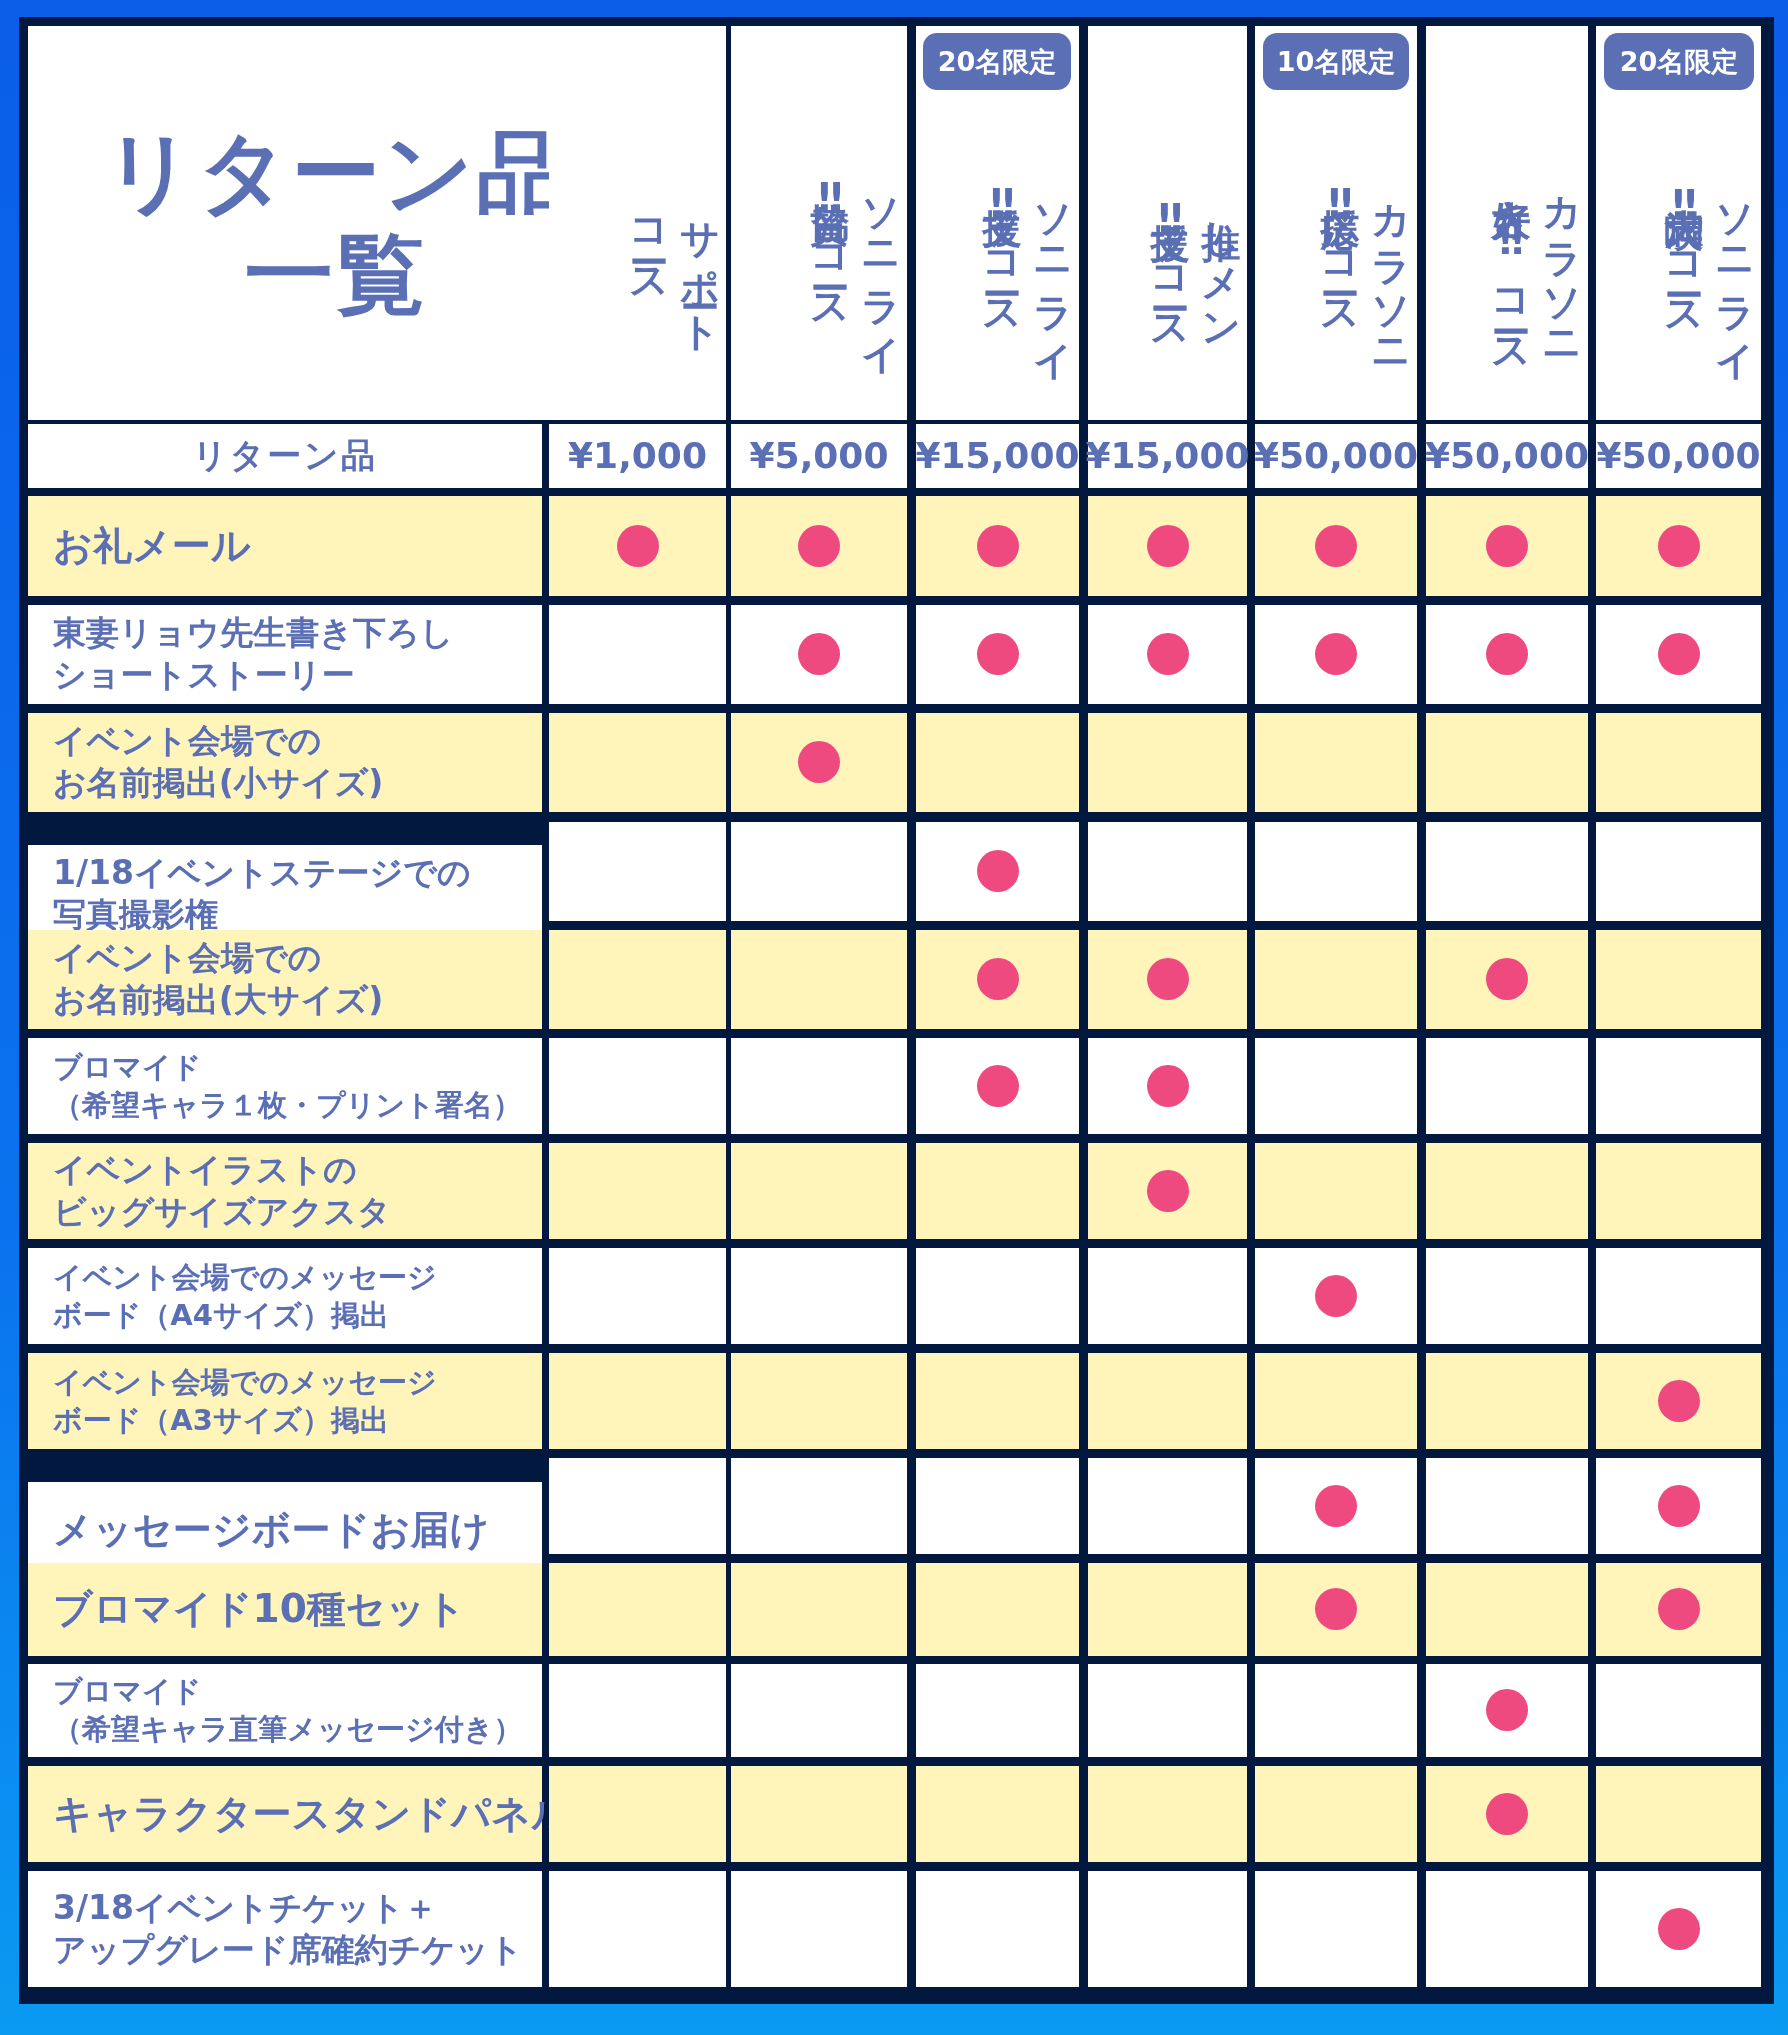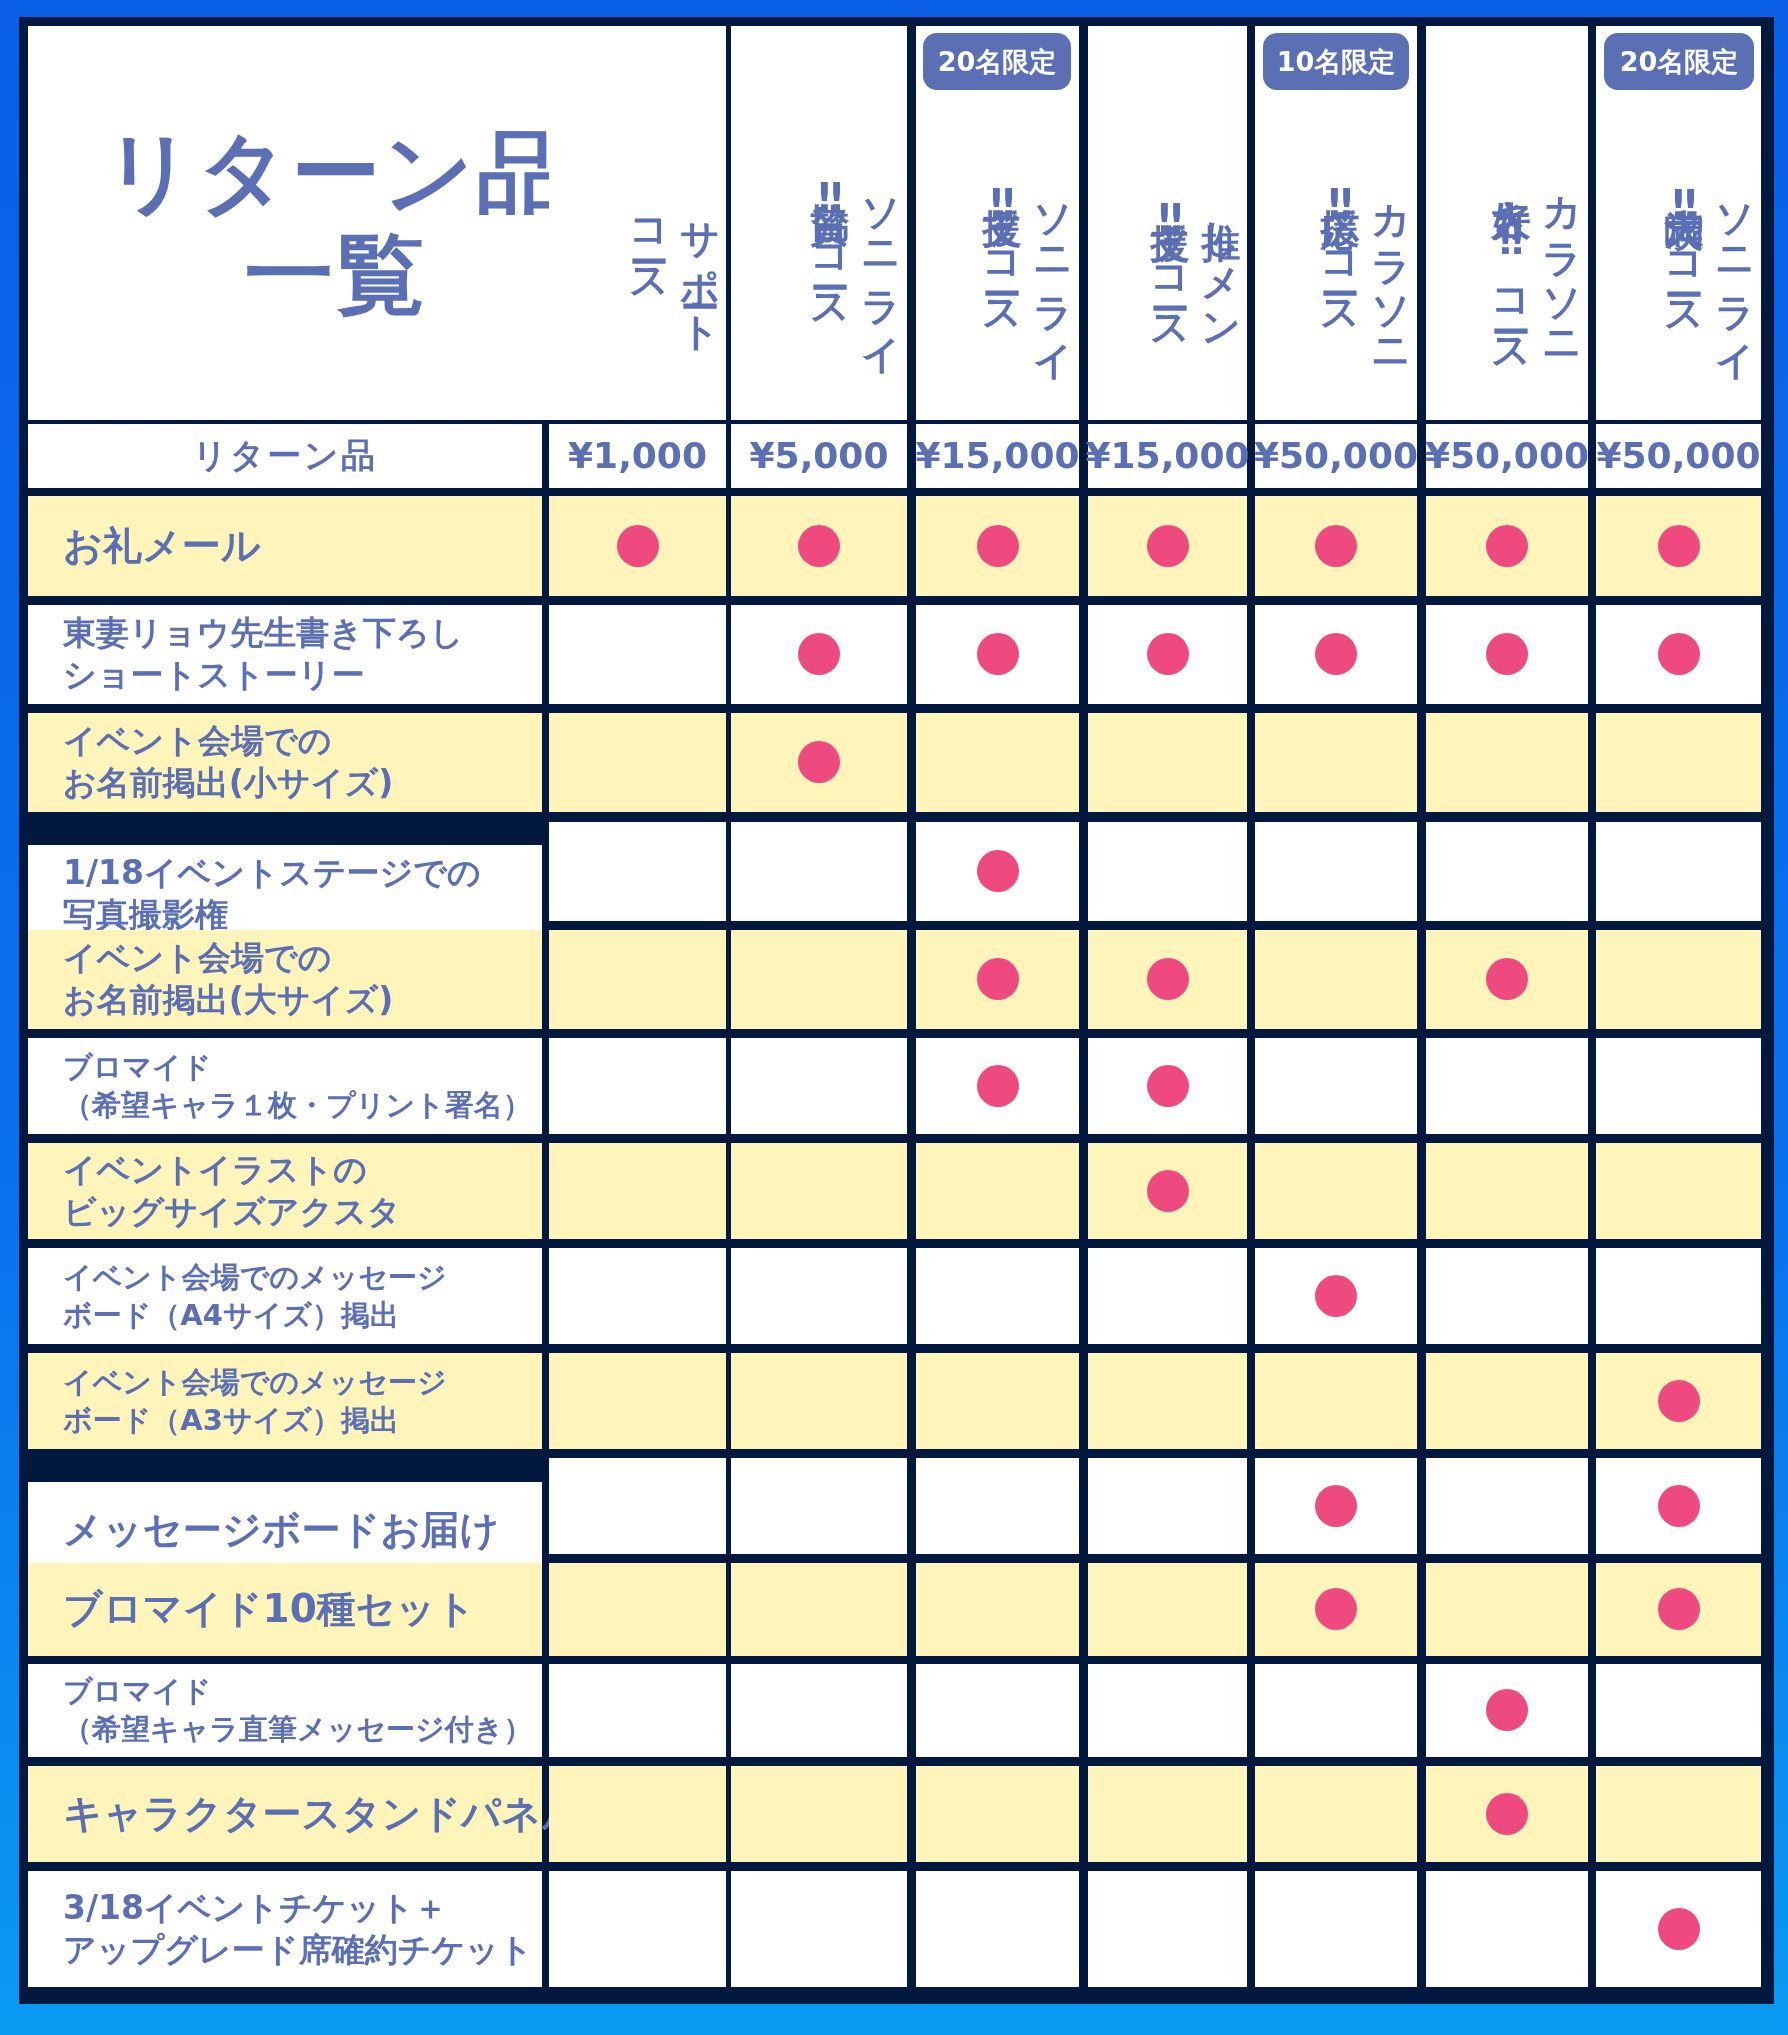--- a/index.html
+++ b/index.html
@@ -33,21 +33,21 @@
     position:absolute; background:#5b6fb4; color:#fff; border-radius:14px;
     font-size:27px; font-weight:bold; display:flex; align-items:center; justify-content:center;
   }
   .price { font-size:36px; font-weight:bold; }
   .price-label { font-size:34px; letter-spacing:2.5px; }
   .dash {
     position:absolute; height:0; border-top:3.8px dashed #02183f;
   }
   .rowlabel {
     justify-content:flex-start; font-size:33px; line-height:42px;
-    padding-left:35px; text-align:left; white-space:pre;
+    padding-left:25px; text-align:left; white-space:pre;
   }
   .rowlabel.big { font-size:39px; }
   .rowlabel.small { font-size:29px; line-height:38px; }
   .dot {
     width:42px; height:42px; border-radius:50%; background:#ee4a80;
   }
 </style>
 </head>
 <body>
 

